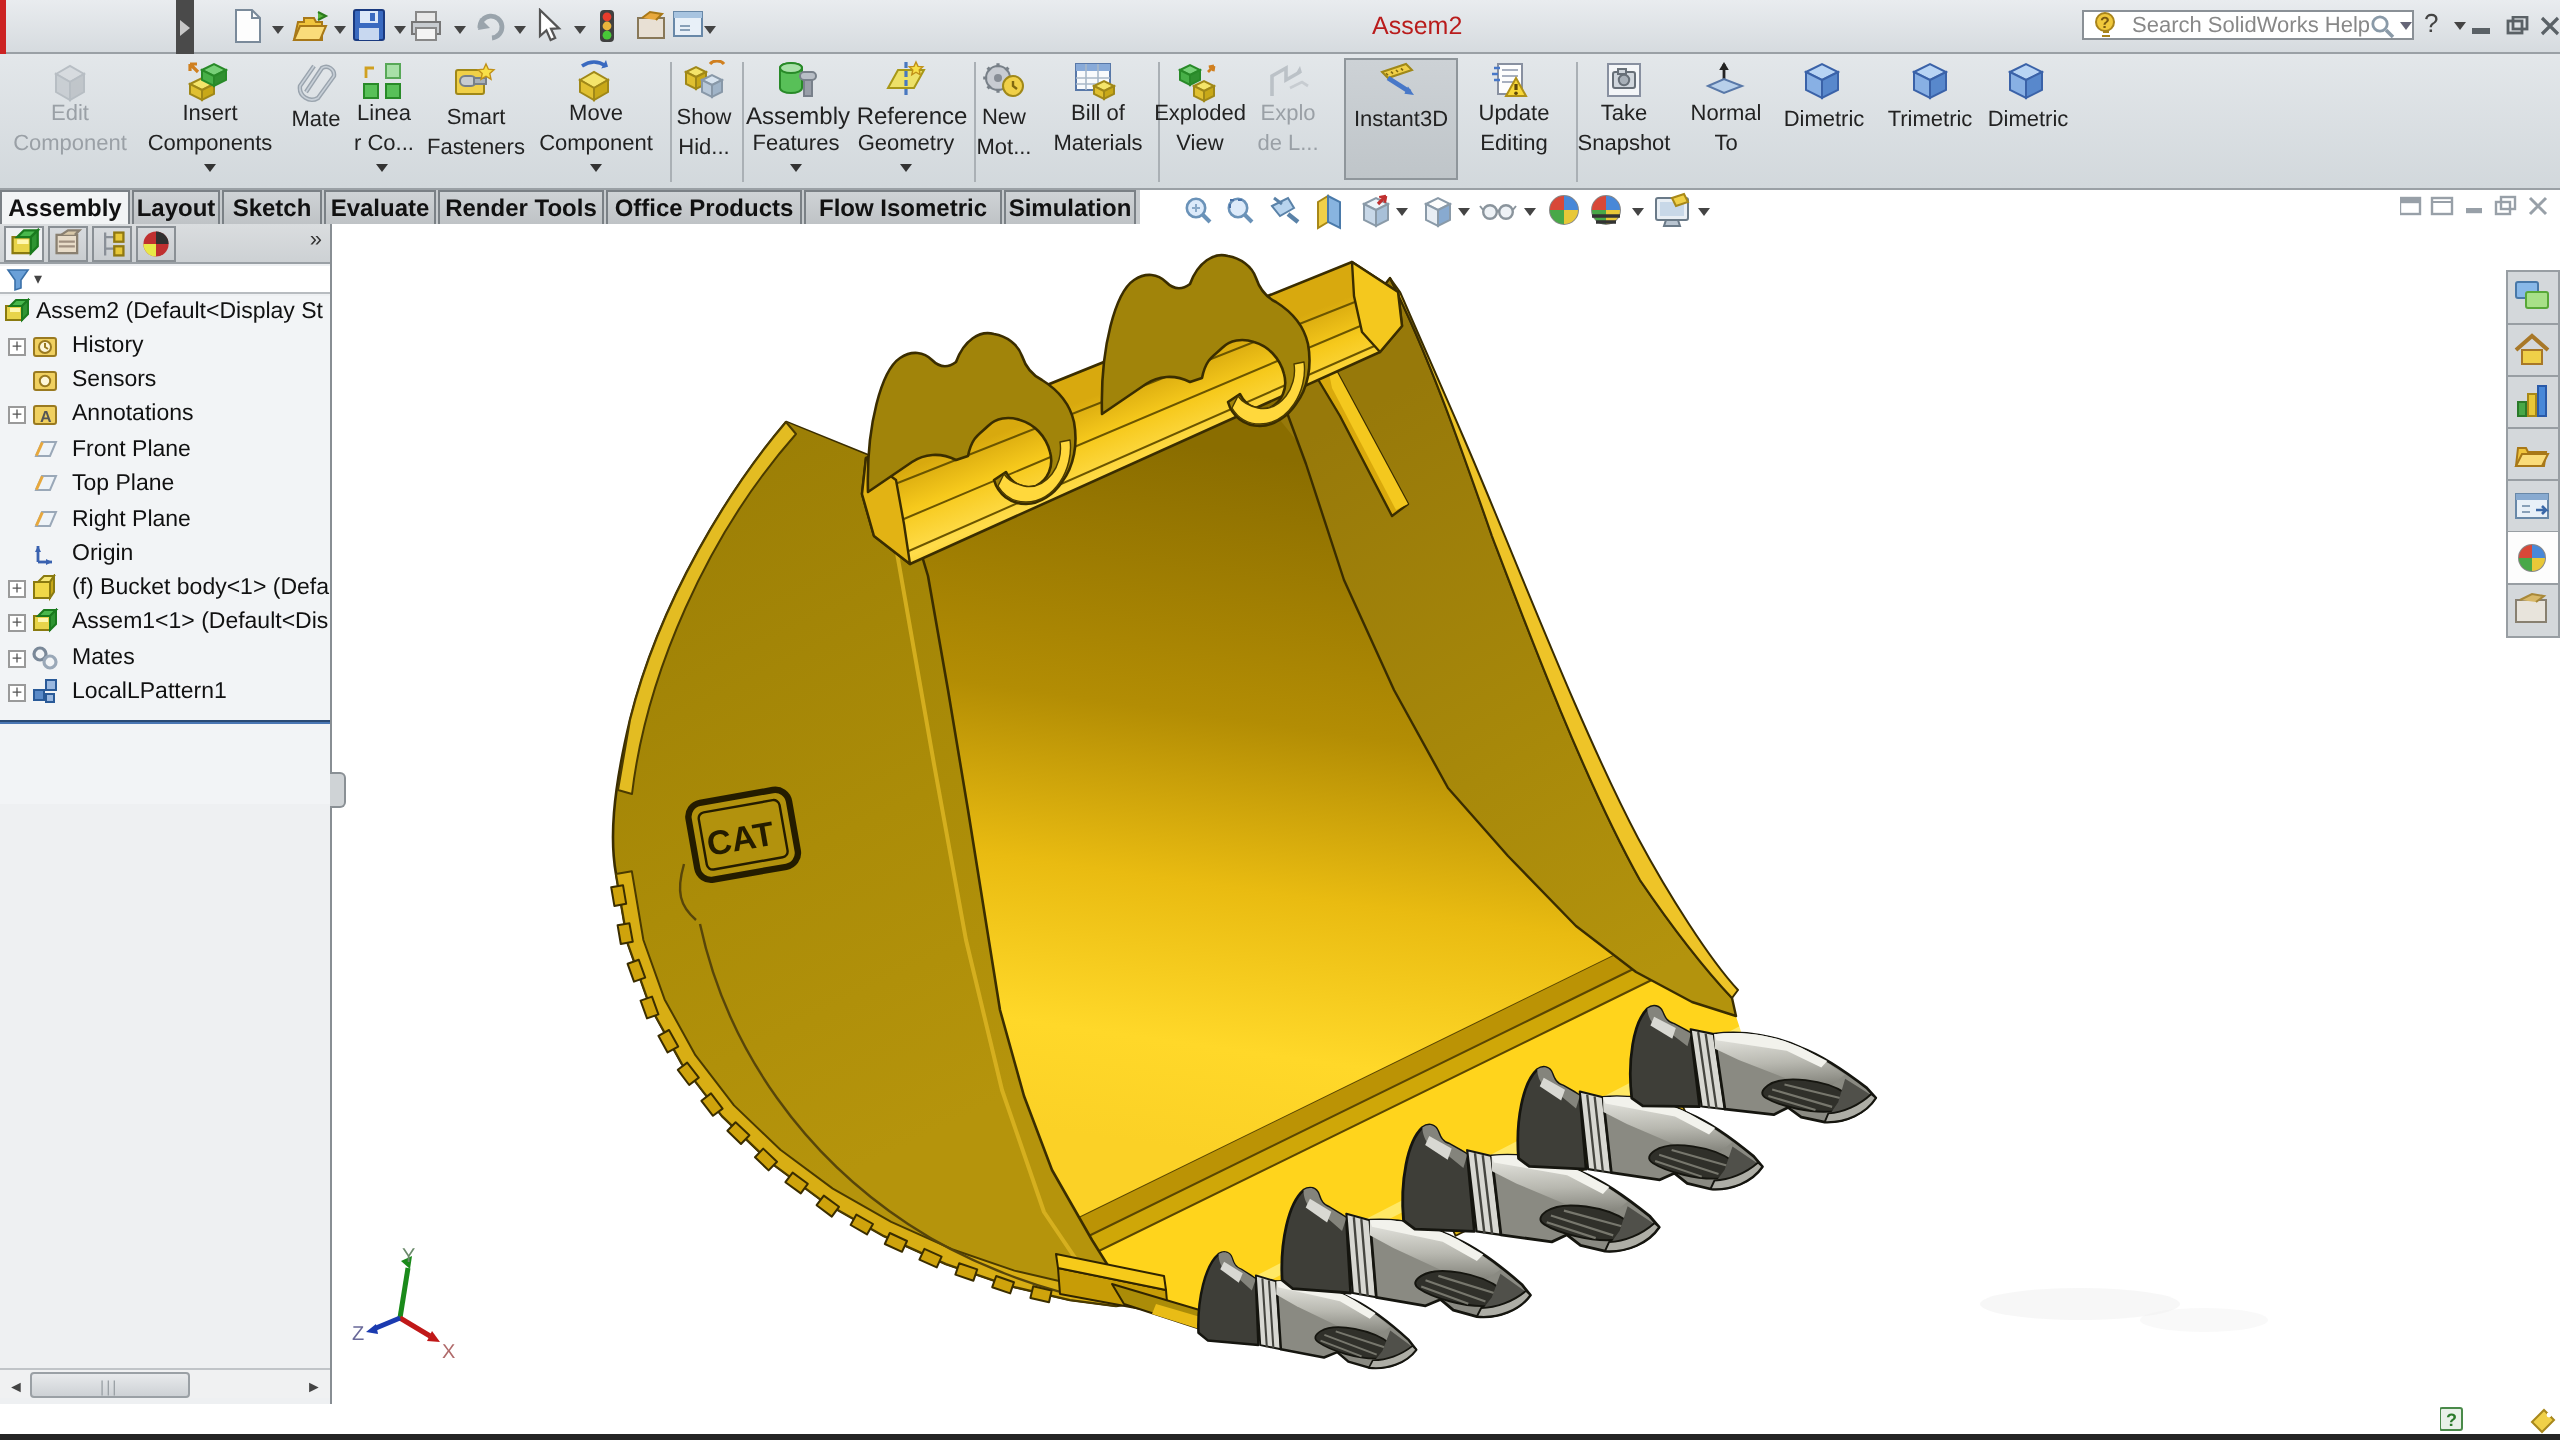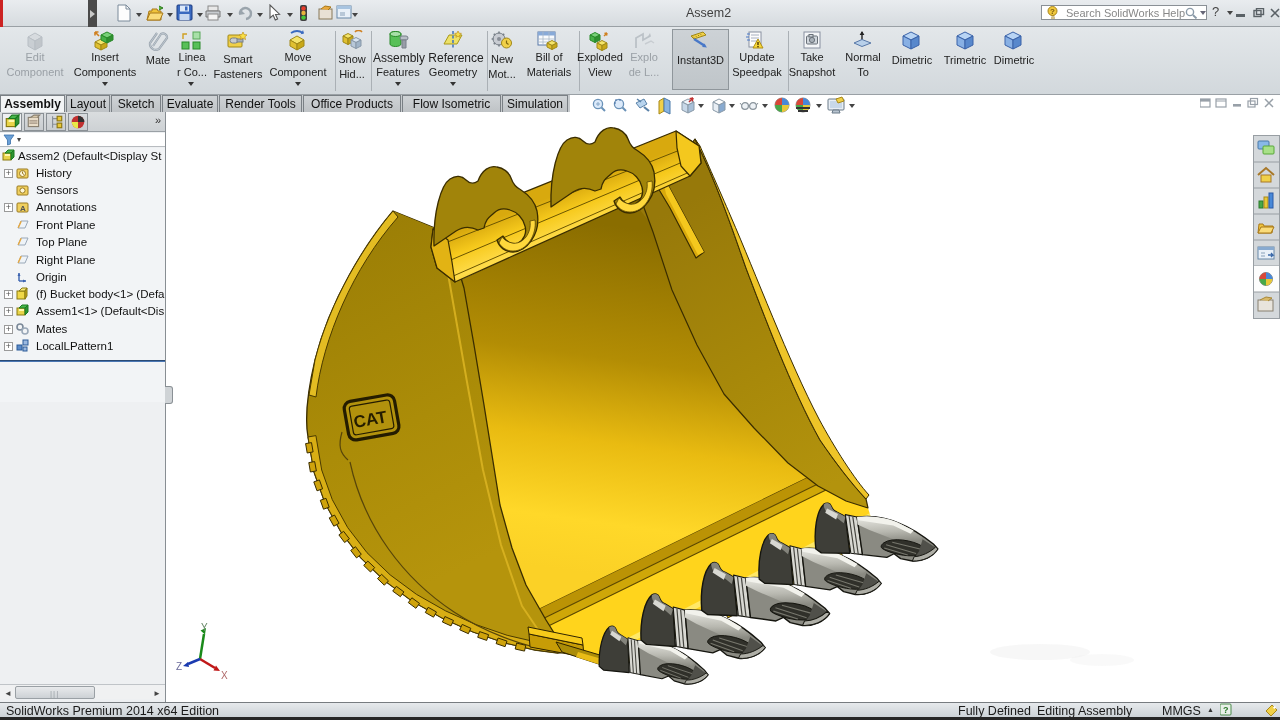--- a/index.html
+++ b/index.html
@@ -12,21 +12,21 @@
     background:linear-gradient(#e9ecef,#d6dbdf); border-bottom:1px solid #9aa0a5; }
   #redstrip { position:absolute; left:0; top:0; width:3px; height:27px; background:#cc2222; }
   #swlogo { position:absolute; left:3px; top:0; width:85px; height:27px; background:#272727;
     color:#fff; font-size:12px; line-height:28px; white-space:nowrap; overflow:hidden;margin-top:32px; }
   #swlogo .z { font-style:italic; font-weight:bold; font-size:13px; padding-left:5px; }
   #swlogo .s1 { font-weight:bold; font-size:9px; letter-spacing:-0.3px; }
   #swlogo .s2 { font-weight:normal; color:#cfcfcf; font-size:9px; letter-spacing:-0.3px; }
   #swarrow { position:absolute; left:88px; top:0; width:9px; height:27px; background:#4a4a4a; }
   #swarrow:before { content:""; position:absolute; left:2px; top:10px;
     border-left:5px solid #c8c8c8; border-top:4px solid transparent; border-bottom:4px solid transparent; }
-  #apptitle { position:absolute; left:686px; top:6px; font-size:12.5px; color:#404040; }
+  #apptitle { position:absolute; left:686px; top:6px; font-size:12.5px; color:#b91c1c; }
   .qat-drop { position:absolute; top:11px; width:0; height:0;
     border-top:4px solid #444; border-left:3.5px solid transparent; border-right:3.5px solid transparent; }
   #searchbox { position:absolute; left:1041px; top:5px; width:166px; height:15px;
     background:#fff; border:1px solid #8a9096; font-size:11px; color:#888; }
   #searchbox .txt { position:absolute; left:24px; top:1px; }
   .winbtn { position:absolute; top:6px; color:#555; font-size:12px; }
 
   
   #cmdbar { position:absolute; left:0; top:27px; width:1280px; height:68px;
     background:linear-gradient(#e3e7ea,#d2d8dc); border-bottom:1px solid #9aa0a5; }
@@ -34,21 +34,21 @@
   .cmdlbl.dis { color:#9aa0a6; }
   .cmddrop { position:absolute; width:0; height:0;
     border-top:4px solid #333; border-left:3.5px solid transparent; border-right:3.5px solid transparent; }
   .cmdsep { position:absolute; top:4px; width:1px; height:60px; background:#aab0b5; }
   #instant3d { position:absolute; left:672px; top:2px; width:57px; height:61px;
     background:linear-gradient(#cdd2d6,#bfc5c9); border:1px solid #8f969b; }
 
   
   #tabrow { position:absolute; left:0; top:95px; width:570px; height:17px; background:#c7cbce; }
   .tab { position:absolute; top:0; height:17px; background:linear-gradient(#cfd3d6,#bfc3c6);
-    border:1px solid #7a8085; border-bottom:none; font-size:12px; color:#111; text-align:center; line-height:16px; }
+    border:1px solid #7a8085; border-bottom:none; font-size:12px; color:#111; text-align:center; line-height:16px;font-weight:bold; }
   .tab.active { background:#f2f4f5; font-weight:bold; }
 
   
   #panel { position:absolute; left:0; top:112px; width:166px; height:590px; background:#eef0f2;
     border-right:1px solid #888e93; }
   #paneltabs { position:absolute; left:0; top:0; width:165px; height:20px;
     background:linear-gradient(#dadddf,#cdd1d4); border-bottom:1px solid #9aa0a5; }
   .ptab { position:absolute; top:1px; width:20px; height:18px; background:linear-gradient(#d8dbde,#c9cdd0);
     border:1px solid #8a9095; }
   .ptab.active { background:#eef0f2; }
@@ -395,21 +395,21 @@
       <div class="cmdlbl" style="left:483px;top:41px;width:38px">Mot...</div>
       <div class="cmdlbl" style="left:530px;top:24px;width:38px">Bill of</div>
       <div class="cmdlbl" style="left:521px;top:39px;width:56px">Materials</div>
       <div class="cmdsep" style="left:579px"></div>
       <div class="cmdlbl" style="left:570px;top:24px;width:60px">Exploded</div>
       <div class="cmdlbl" style="left:584px;top:39px;width:32px">View</div>
       <div class="cmdlbl dis" style="left:626px;top:24px;width:36px">Explo</div>
       <div class="cmdlbl dis" style="left:625px;top:39px;width:38px">de L...</div>
       <div class="cmdlbl" style="left:672px;top:27px;width:57px">Instant3D</div>
       <div class="cmdlbl" style="left:734px;top:24px;width:46px">Update</div>
-      <div class="cmdlbl" style="left:727px;top:39px;width:60px">Speedpak</div>
+      <div class="cmdlbl" style="left:727px;top:39px;width:60px">Editing</div>
       <div class="cmdsep" style="left:788px"></div>
       <div class="cmdlbl" style="left:796px;top:24px;width:32px">Take</div>
       <div class="cmdlbl" style="left:784px;top:39px;width:56px">Snapshot</div>
       <div class="cmdlbl" style="left:838px;top:24px;width:50px">Normal</div>
       <div class="cmdlbl" style="left:853px;top:39px;width:20px">To</div>
       <div class="cmdlbl" style="left:883px;top:27px;width:58px">Dimetric</div>
       <div class="cmdlbl" style="left:937px;top:27px;width:56px">Trimetric</div>
       <div class="cmdlbl" style="left:986px;top:27px;width:56px">Dimetric</div>
     </div>
   </div>
@@ -881,27 +881,20 @@
       <path d="M200,659 L215,668" stroke="#c01818" stroke-width="2.5"></path>
       <path d="M220,671 l-6.5,-0.5 2.5,-5 Z" fill="#c01818"></path>
       <path d="M200,659 L188,664" stroke="#1a3ab0" stroke-width="2.5"></path>
       <path d="M183,666 l6,1 -1,-5 Z" fill="#1a3ab0"></path>
       <text x="201" y="631" fill="#6a8a6a">Y</text>
       <text x="221" y="679" fill="#b06a6a">X</text>
       <text x="176" y="670" fill="#6a6a9a">Z</text>
     </g>
   </svg>
 
-  <div id="statusbar">
-    <span style="position:absolute;left:6px;top:1px">SolidWorks Premium 2014 x64 Edition</span>
-    <span style="position:absolute;left:958px;top:1px">Fully Defined</span>
-    <span style="position:absolute;left:1037px;top:1px">Editing Assembly</span>
-    <span style="position:absolute;left:1162px;top:1px">MMGS</span>
-    <span style="position:absolute;left:1207px;top:3px;font-size:7px;color:#333">▲</span>
-  </div>
   <div id="bottomstrip"></div>
   <svg class="abs" style="left:1220px;top:703px" width="60" height="14" viewBox="0 0 60 14">
     <rect x="0" y="1" width="11" height="11" rx="1" fill="#e8f0e8" stroke="#4a8a4a"></rect>
     <text x="3" y="10" font-size="9" font-weight="bold" fill="#2a7a2a" font-family="Liberation Sans">?</text>
     <path d="M46,8 L52,2 L57,7 L51,13 Z" fill="#f0d048" stroke="#a8881c"></path>
     <circle cx="54.5" cy="4.5" r="1.2" fill="#fff"></circle>
   </svg>
 
 </div>
 

